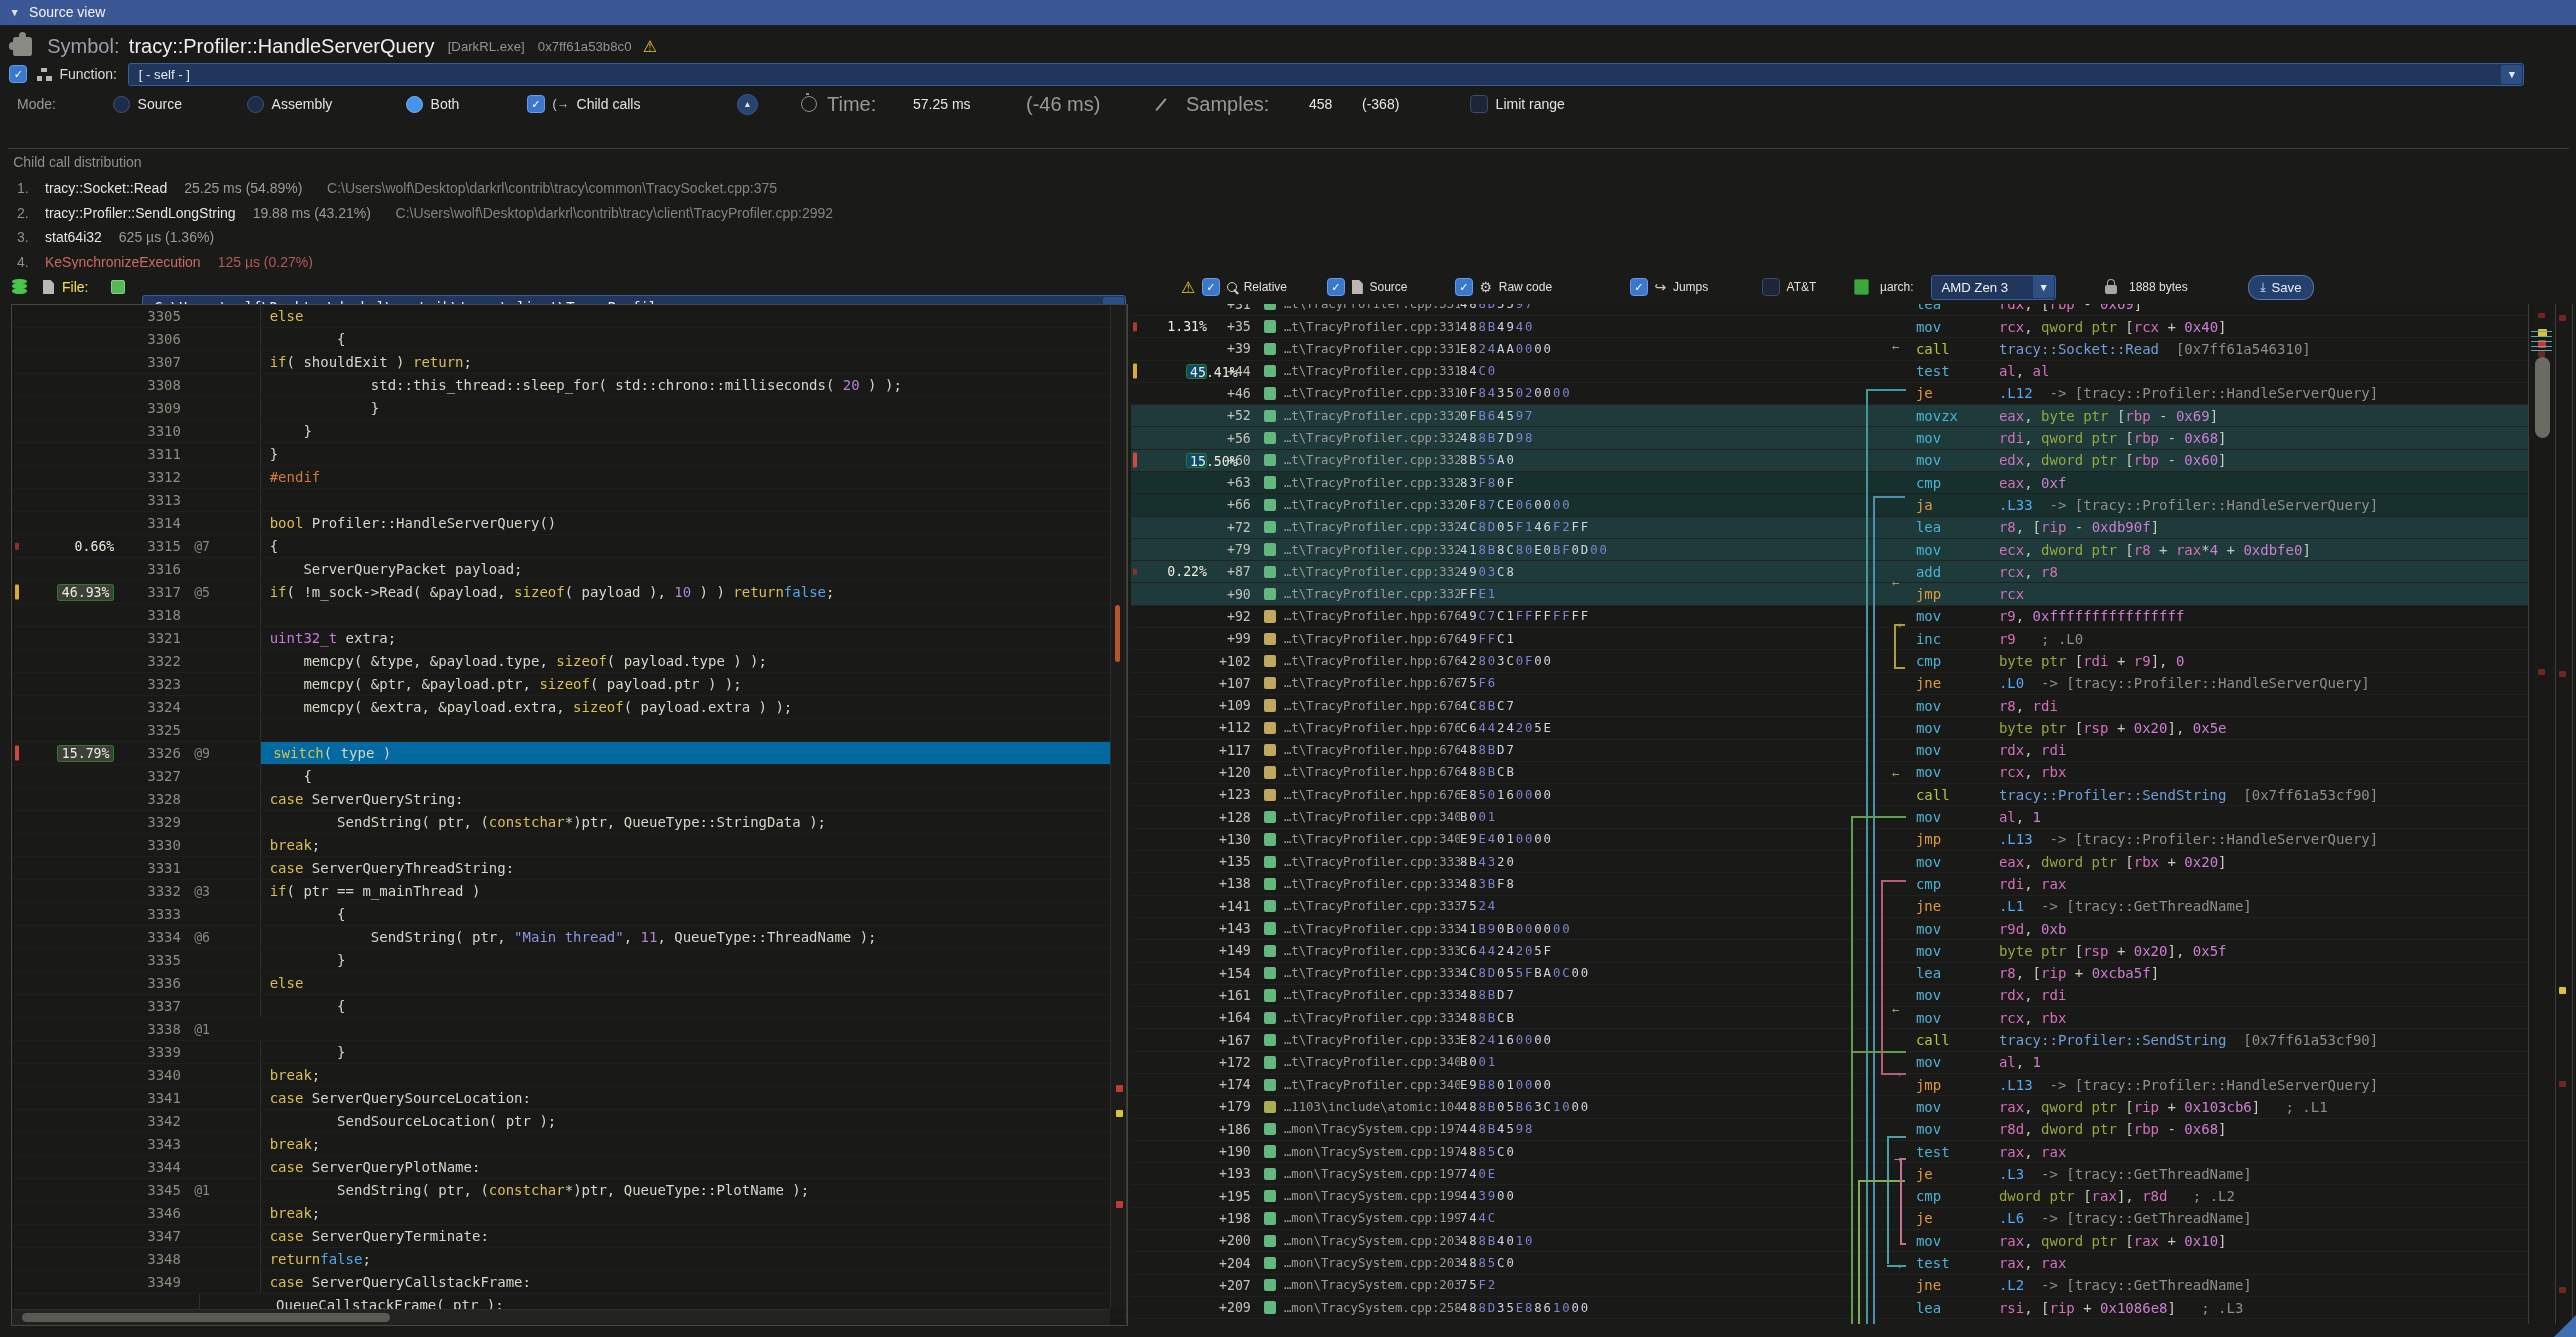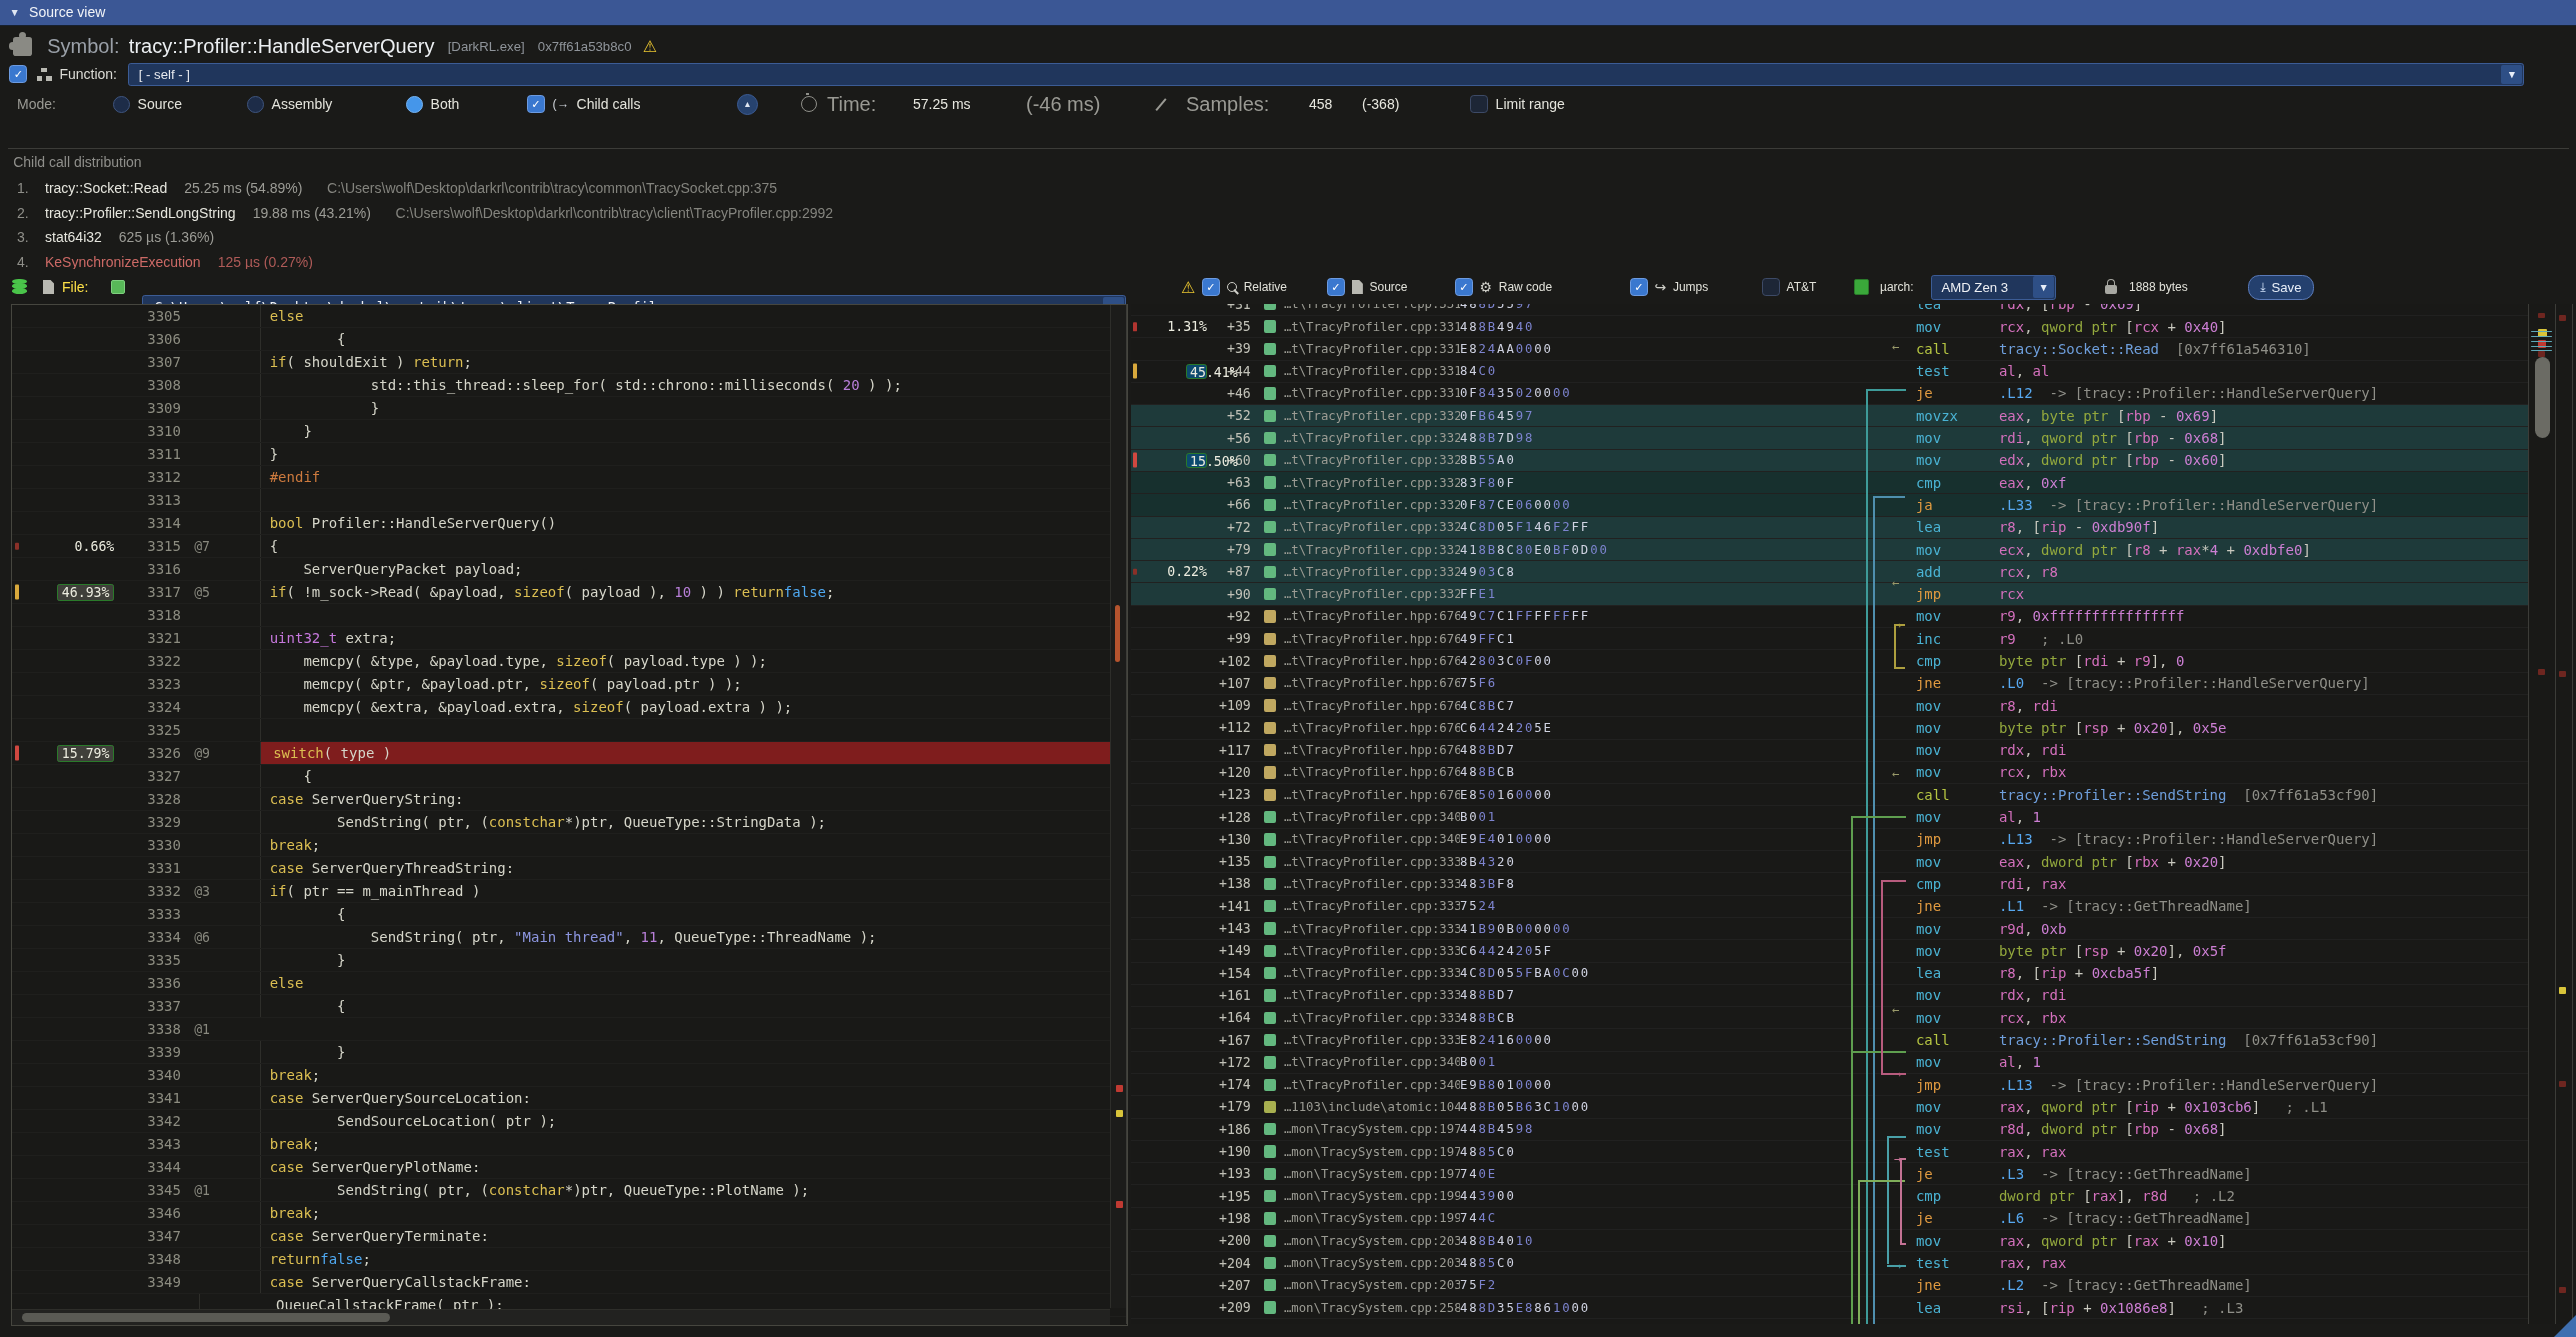--- a/index.html
+++ b/index.html
@@ -92,21 +92,21 @@
           display:flex;align-items:center;}
   .ucombo .val{margin-left:9.4px;font-size:13.2px;color:#eef0f4;}
   .savebtn{height:23px;padding:0 11.3px;border:0.9px solid #5a7ab8;background:#24406e;border-radius:11.3px;
            display:flex;align-items:center;gap:5.7px;font-size:13.2px;color:#e8eef8;}
   .savebtn .si{color:#cfe0f8;font-size:12.3px;}
   
   .divider{left:1126px;top:304px;width:0.9px;height:1020px;background:#3c3c38;}
   .srcpane{left:11.3px;top:304px;width:1115px;height:1020px;border:0.9px solid #46463f;background:#191917;overflow:hidden;}
   .srow{height:22px;display:flex;align-items:center;border-bottom:0.9px solid #1f1f1d;position:relative;
         font-family:"DejaVu Sans Mono",monospace;font-size:14px;white-space:pre;}
-  .srow.hl .sp-code{background:#7f1d1d;padding-left:12px;}
+  .srow.hl .sp-code{background:#0369a1;padding-left:12px;}
   .sp-pct{width:102px;text-align:right;padding-right:5.7px;color:#ececdf;flex:none;font-size:13.2px;position:relative;}
   .sp-pct .chip{background:#3f3f3a;border-radius:2.8px;padding:0 3.8px;}
   .sevbar{position:absolute;left:2.8px;top:50%;transform:translateY(-50%);width:3.8px;border-radius:0.9px;}
   .sp-num{width:61px;text-align:right;color:#8c8c80;flex:none;}
   .sp-ann{width:66px;padding-left:13.2px;color:#88887e;flex:none;font-size:13.2px;}
   .sp-code{flex:1;border-left:0.9px solid #2e2e2a;padding-left:8.5px;height:100%;display:flex;align-items:center;overflow:hidden;}
   .tk{color:#dcbf52;} .tt{color:#c678dd;} .tn{color:#b87fd9;} .ts{color:#8d96e0;} .tb{color:#4fa8f0;} .td{color:#cd7a3e;}
   
   .svsb{position:absolute;right:0;top:0;width:16px;height:1003px;border-left:0.9px solid #2e2e2a;background:#1c1c1a;}
   .shsb{position:absolute;left:0;bottom:0;height:15px;width:1098px;background:#222220;border-top:0.9px solid #2e2e2a;}

